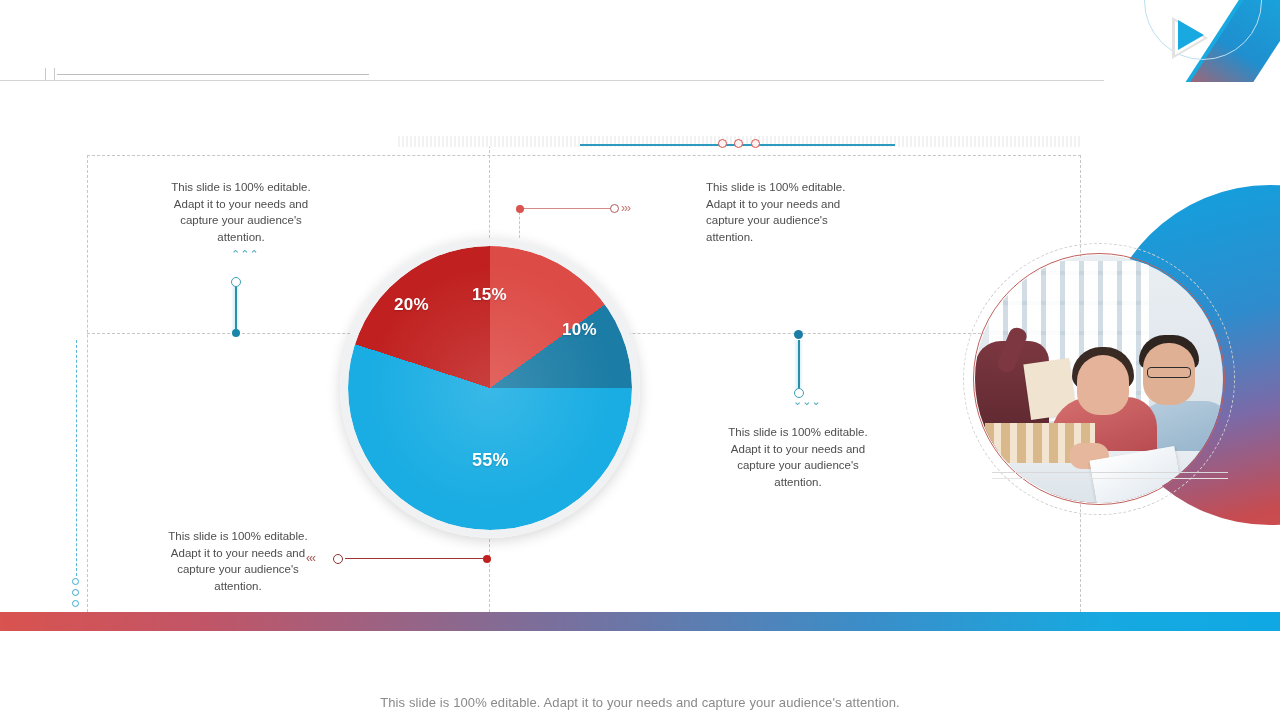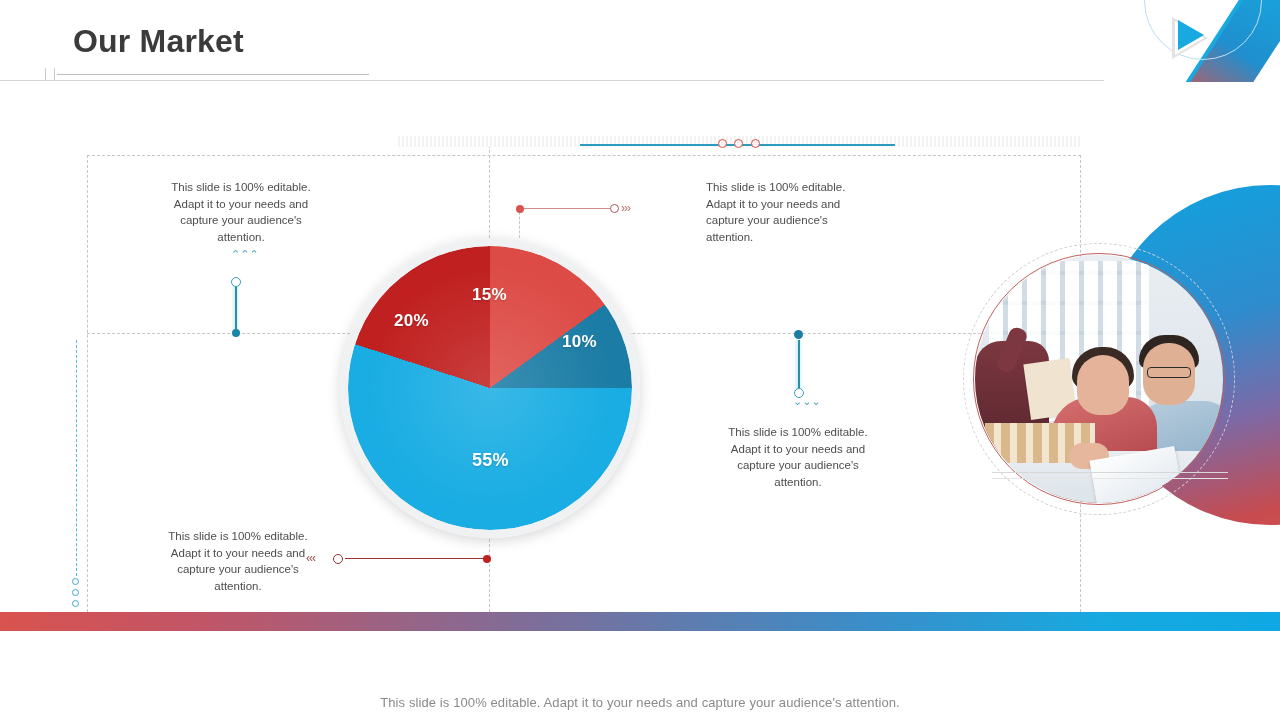--- a/index.html
+++ b/index.html
@@ -113,22 +113,22 @@
   .pie-gloss {
     position: absolute; inset: 0; border-radius: 50%;
     background: radial-gradient(circle at 50% 50%, rgba(255,255,255,0.14) 0%, rgba(255,255,255,0.06) 34%, rgba(255,255,255,0) 62%);
     pointer-events: none;
   }
   .slice-label {
     position: absolute; color: #ffffff; font-weight: 700; font-size: 17px;
     text-shadow: 0 1px 2px rgba(0,0,0,0.18); letter-spacing: 0.3px;
   }
   .lbl-15 { left: 472px; top: 285px; text-align: center; }
-  .lbl-10 { left: 562px; top: 332px; text-align: center; }
-  .lbl-20 { left: 394px; top: 311px; }
+  .lbl-10 { left: 562px; top: 320px; text-align: center; }
+  .lbl-20 { left: 394px; top: 295px; }
   .lbl-55 { left: 472px; top: 450px; font-size: 18px; }
 
   
   .callout { position: absolute; font-size: 11.5px; line-height: 16.6px; color: #4d4d4d; }
   .callout.c-tl { left: 166px; top: 179px; width: 150px; text-align: center; }
   .callout.c-tr { left: 706px; top: 179px; width: 152px; text-align: left; }
   .callout.c-br { left: 722px; top: 424px; width: 152px; text-align: center; }
   .callout.c-bl { left: 163px; top: 528px; width: 150px; text-align: center; }
 
   
@@ -323,21 +323,20 @@
   .footer-text {
     position: absolute; left: 0; top: 695px; width: 1280px;
     text-align: center; font-size: 13px; color: #8a8a8a; letter-spacing: 0.1px;
   }
 </style>
 </head>
 <body>
 
 <div id="slide">
 
-  <div class="page-title">Our Market</div>
   <div class="title-rule-long"></div>
   <div class="title-rule-short"></div>
   <div class="title-rule-tick"></div>
 
   <div class="corner-deco">
     <div class="corner-stripe-1"></div>
     <div class="corner-stripe-2"></div>
     <div class="corner-arc"></div>
     <div class="play-outline"></div>
     <div class="play-filled"></div>

